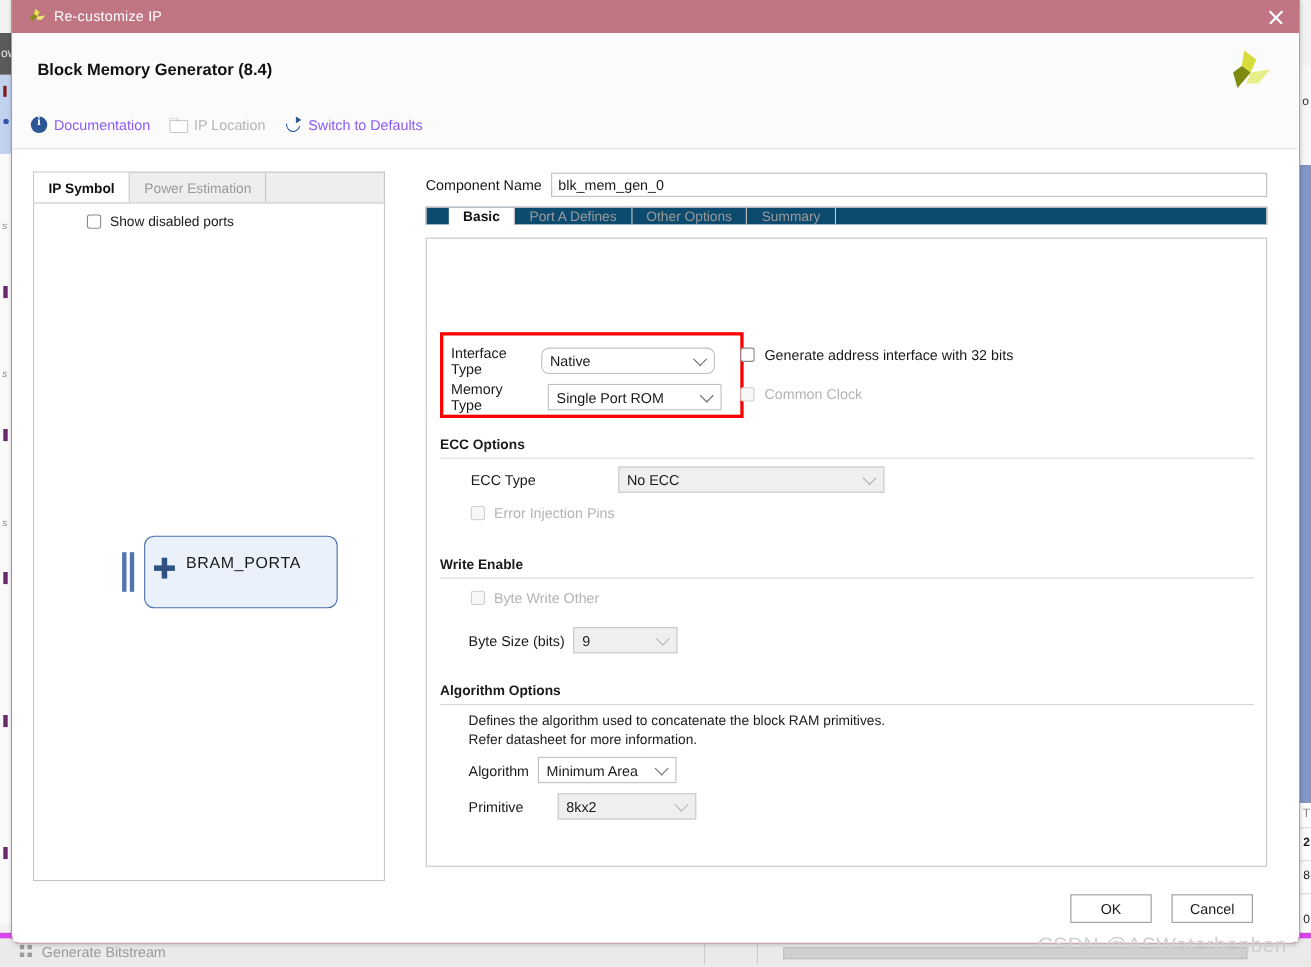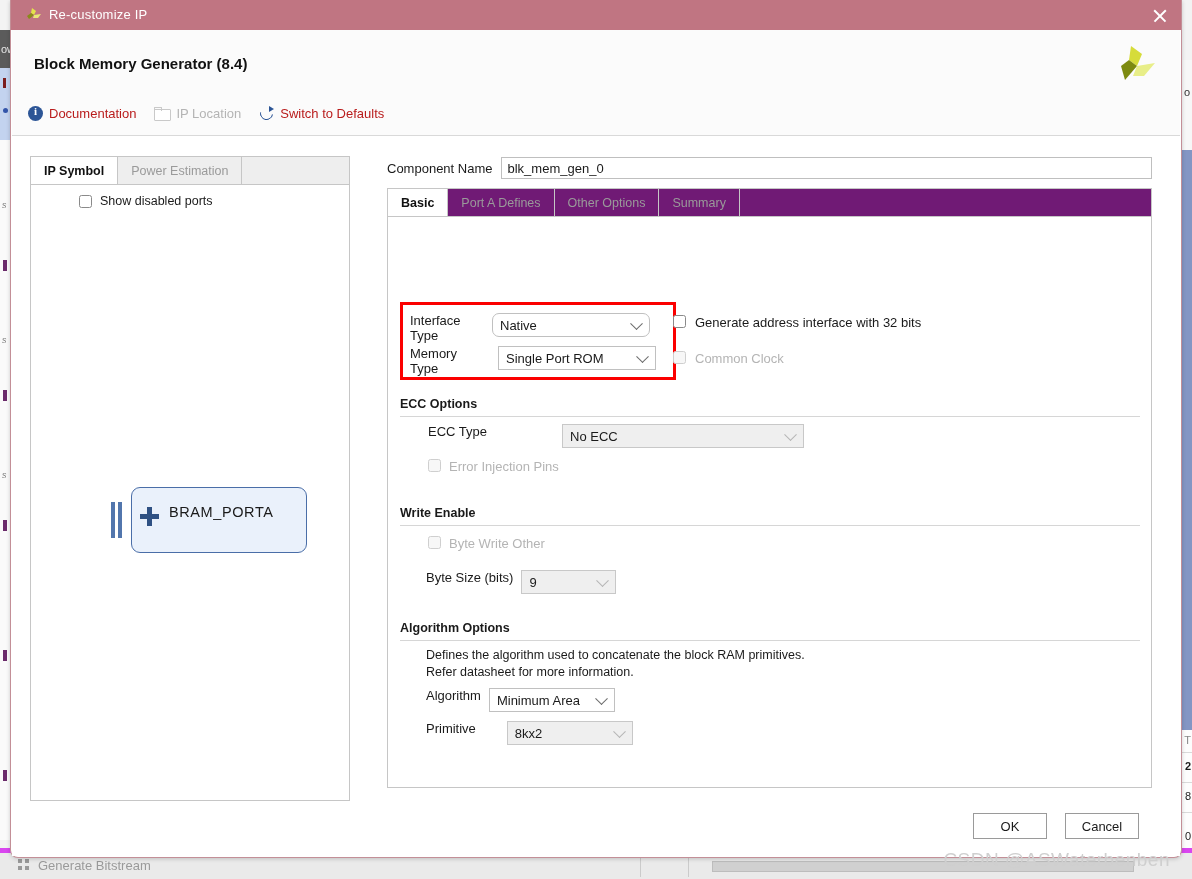--- a/index.html
+++ b/index.html
@@ -119,21 +119,21 @@
   }
   #header .hdr-logo{
     position:absolute; right:22px; top:12px; width:44px; height:44px;
   }
   #linkrow{
     position:absolute; left:16px; top:76px; display:flex; align-items:center; gap:0;
   }
   .link-item{
     display:flex; align-items:center; gap:6px; margin-right:18px; cursor:pointer;
   }
-  .link-item .lbl{ font-size:13px; color:#b91c1c; }
+  .link-item .lbl{ font-size:13px; color:#8b5cf6; }
   .link-item.disabled .lbl{ color:#b4b4b4; }
 
   .icon-info{ width:15px;height:15px;border-radius:50%;background:#2c5596;position:relative; }
   .icon-info:before{
     content:"i"; position:absolute; left:0; right:0; top:-1px; text-align:center;
     color:#fff; font-size:11px; font-weight:bold; font-family:"Liberation Serif",serif;
   }
   .icon-folder{ width:16px;height:13px;position:relative; }
   .icon-folder:before{
     content:""; position:absolute; left:0; top:2px; width:15px; height:10px;
@@ -234,36 +234,36 @@
   #compname-row{
     position:absolute; left:0; top:0; right:10px; height:24px; display:flex; align-items:center;
   }
   #compname-row .lbl{ font-size:13px; color:#1a1a1a; margin-right:8px; }
   #compname-input{
     flex:1; height:22px; border:1px solid #bfbfbf; background:#ffffff;
     font-size:13px; color:#1a1a1a; padding:0 6px; box-sizing:border-box;
     font-family:"Liberation Sans", sans-serif;
   }
   #tabbar{
-    position:absolute; left:0; top:32px; right:10px; height:28px;
-    background:#701a75; border:1px solid #c6c6c6; border-bottom:none;
-    box-sizing:border-box; display:flex; align-items:stretch;
+    position:absolute; left:0; top:32px; right:10px; height:16px;
+    background:#0c4a6e; border:1px solid #c6c6c6; border-bottom:none;
+    box-sizing:border-box; display:flex; align-items:stretch;padding-left:20px;
   }
   .rtab{
     display:flex; align-items:center; padding:0 13px; font-size:12.5px;
     color:#9a9a9a; border-right:1px solid #c6c6c6; cursor:pointer; box-sizing:border-box;
   }
   .rtab.active{ background:#ffffff; color:#111; font-weight:bold; margin-bottom:-1px; }
   #tabpane{
     position:absolute; left:0; top:60px; right:10px; height:572px;
     background:#ffffff; border:1px solid #c6c6c6; box-sizing:border-box;
   }
 
   
-  .frow{ position:absolute; display:flex; }
+  .frow{ position:absolute; display:flex; align-items:center; }
   .frow .flabel{ font-size:13px; color:#1a1a1a; }
   .flabel.dim{ color:#b4b4b4; }
 
   .sel{
     position:relative; height:24px; border:1px solid #c0c0c0; background:#ffffff;
     box-sizing:border-box; display:flex; align-items:center;
     font-size:13px; color:#1a1a1a; padding-left:7px; cursor:pointer;
     font-family:"Liberation Sans", sans-serif;
   }
   .sel.dimmed{ background:#efefef; color:#1a1a1a; border-color:#c8c8c8; }

